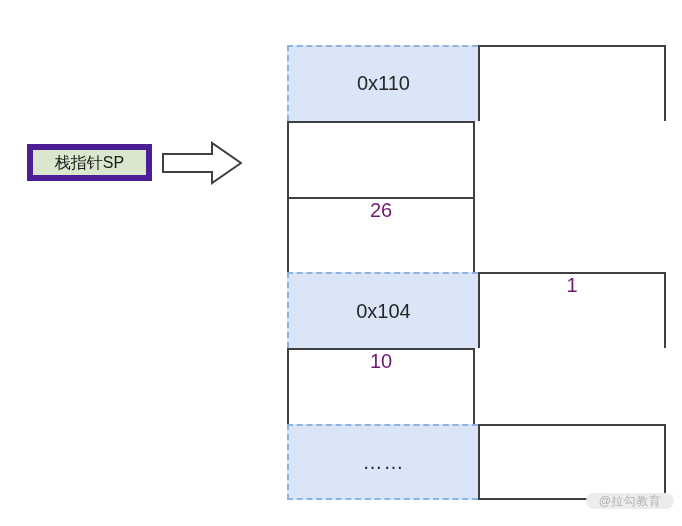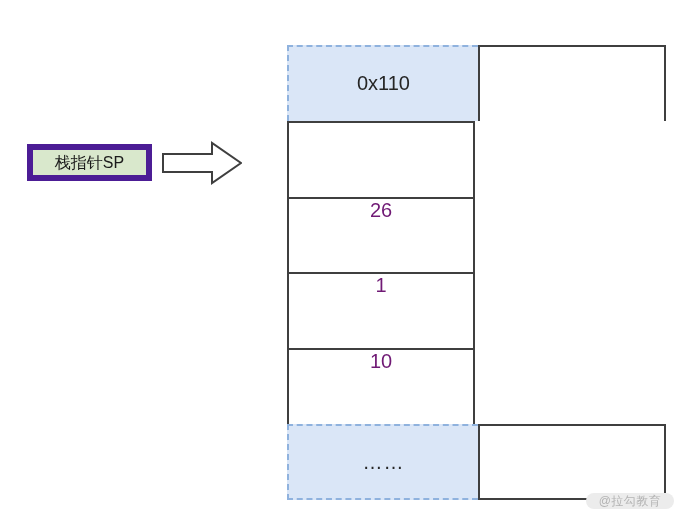--- a/index.html
+++ b/index.html
@@ -149,20 +149,23 @@
       </div>
     </div>
 
     <div class="mem-row">
       <div class="val-cell">
         <span>26</span>
       </div>
     </div>
 
     <div class="mem-row">
+      <div class="addr-cell">
+        <span>0x104</span>
+      </div>
       <div class="val-cell">
         <span>1</span>
       </div>
     </div>
 
     <div class="mem-row">
       <div class="val-cell">
         <span>10</span>
       </div>
     </div>

